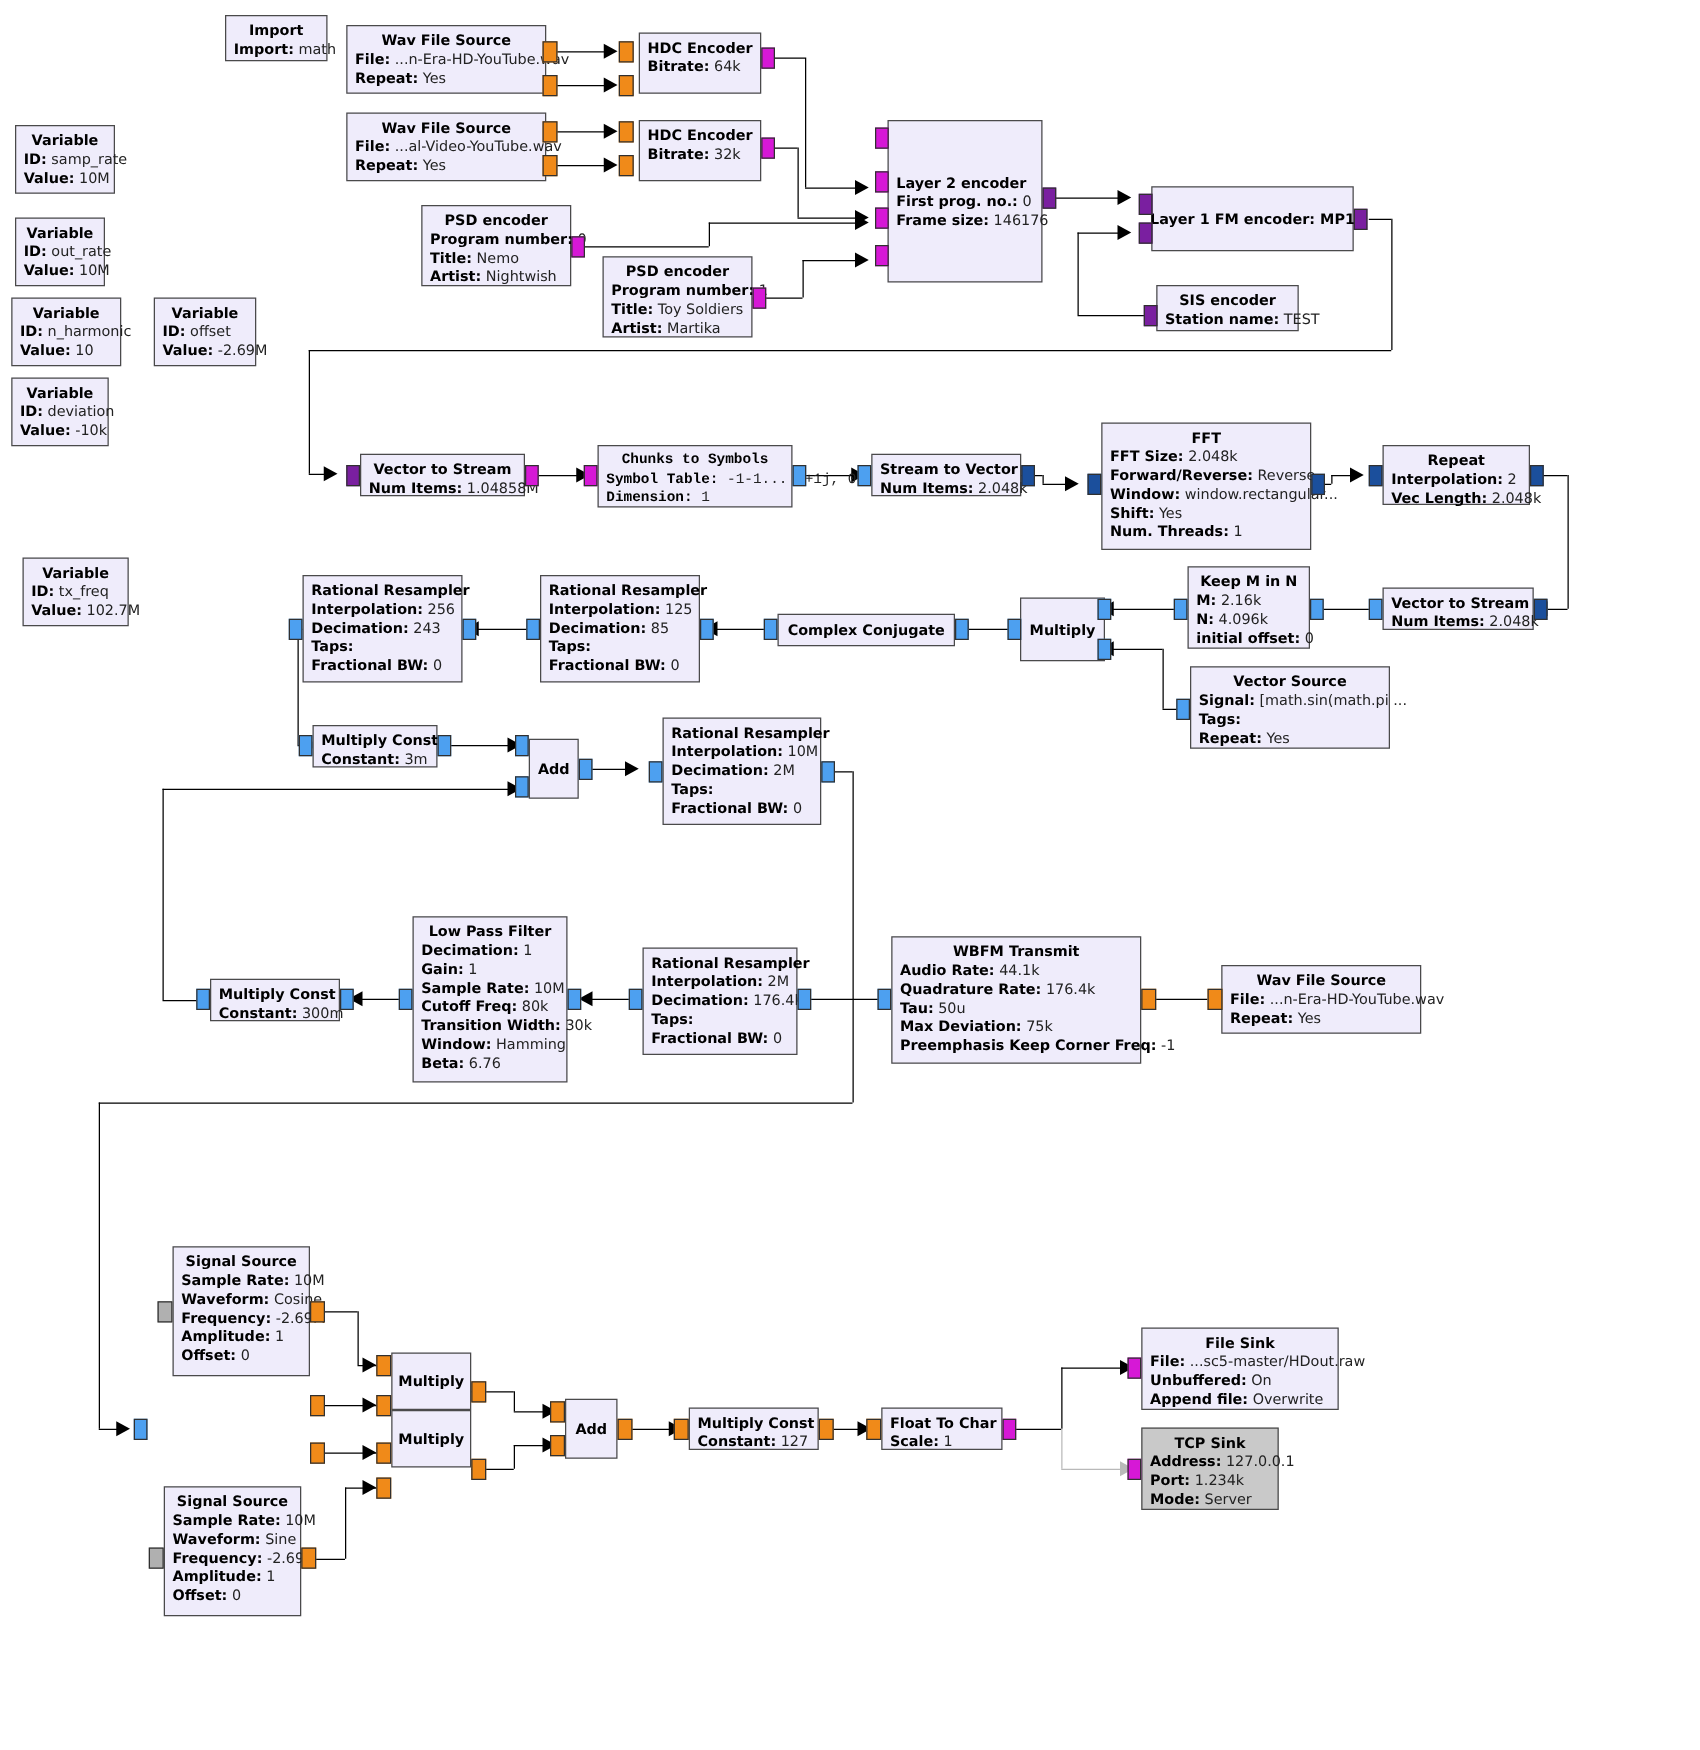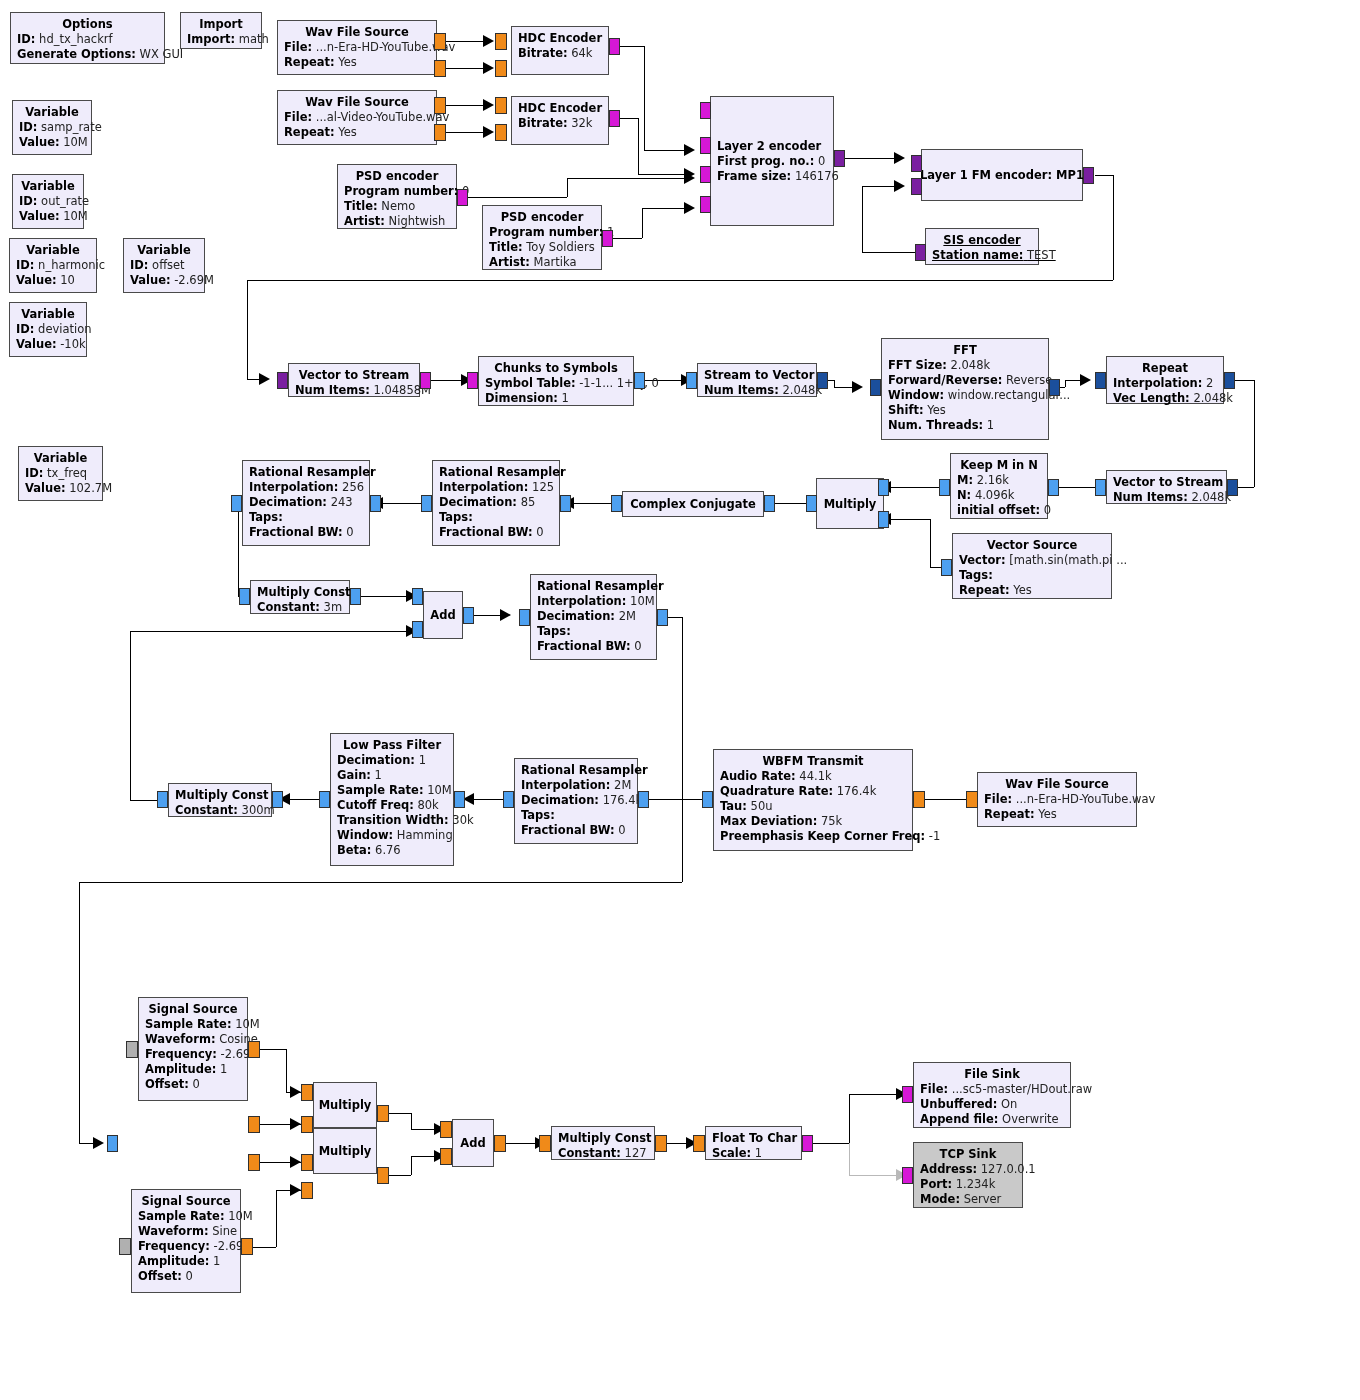--- a/index.html
+++ b/index.html
@@ -212,25 +212,20 @@
   <div class="arr r" style="left:686px;top:1137px;"></div>
 
   <div class="wire h" style="left:807px;top:1143px;width:42px;"></div>
   <div class="wire v" style="left:849px;top:1094px;height:49px;"></div>
   <div class="wire h" style="left:849px;top:1094px;width:51px;"></div>
   <div class="arr r" style="left:896px;top:1088px;"></div>
   <div class="wire gr v" style="left:849px;top:1143px;height:32px;"></div>
   <div class="wire gr h" style="left:849px;top:1175px;width:51px;"></div>
   <div class="arr r gr" style="left:896px;top:1169px;"></div>
 
-  <div class="blk" style="left:10px;top:12px;width:155px;height:52px;">
-    <span class="ttl">Options</span>
-    <span class="row"><b>ID:</b> <span class="v">hd_tx_hackrf</span></span>
-    <span class="row"><b>Generate Options:</b> <span class="v">WX GUI</span></span>
-  </div>
 
   <div class="blk" style="left:180px;top:12px;width:82px;height:37px;">
     <span class="ttl">Import</span>
     <span class="row"><b>Import:</b> <span class="v">math</span></span>
   </div>
 
   <div class="blk" style="left:12px;top:100px;width:80px;height:55px;">
     <span class="ttl">Variable</span>
     <span class="row"><b>ID:</b> <span class="v">samp_rate</span></span>
     <span class="row"><b>Value:</b> <span class="v">10M</span></span>
@@ -320,34 +315,34 @@
   <div class="port p-mag" style="left:700px;top:196px;width:11px;height:17px;"></div>
   <div class="port p-purple" style="left:834px;top:150px;width:11px;height:17px;"></div>
 
   <div class="blk center-only" style="left:921px;top:149px;width:162px;height:52px;">
     <span class="ttl">Layer 1 FM encoder: MP1</span>
   </div>
   <div class="port p-purple" style="left:911px;top:155px;width:11px;height:17px;"></div>
   <div class="port p-purple" style="left:911px;top:178px;width:11px;height:17px;"></div>
   <div class="port p-purple" style="left:1083px;top:167px;width:11px;height:17px;"></div>
 
-  <div class="blk" style="left:925px;top:228px;width:114px;height:37px;text-decoration:underline;">
+  <div class="blk" style="left:925px;top:228px;width:114px;height:37px;">
     <span class="ttl">SIS encoder</span>
     <span class="row"><b>Station name:</b> <span class="v">TEST</span></span>
   </div>
   <div class="port p-purple" style="left:915px;top:244px;width:11px;height:17px;"></div>
 
   <div class="blk" style="left:288px;top:363px;width:132px;height:34px;">
     <span class="ttl">Vector to Stream</span>
     <span class="row"><b>Num Items:</b> <span class="v">1.04858M</span></span>
   </div>
   <div class="port p-purple" style="left:277px;top:372px;width:11px;height:17px;"></div>
   <div class="port p-mag" style="left:420px;top:372px;width:11px;height:17px;"></div>
 
-  <div class="blk" style="left:478px;top:356px;width:156px;height:50px;">
+  <div class="blk" style="left:478px;top:356px;width:156px;height:50px;font-family:Liberation Mono, monospace;">
     <span class="ttl">Chunks to Symbols</span>
     <span class="row"><b>Symbol Table:</b> <span class="v">-1-1... 1+1j, 0</span></span>
     <span class="row"><b>Dimension:</b> <span class="v">1</span></span>
   </div>
   <div class="port p-mag" style="left:467px;top:372px;width:11px;height:17px;"></div>
   <div class="port p-blue" style="left:634px;top:372px;width:11px;height:17px;"></div>
 
   <div class="blk" style="left:697px;top:363px;width:120px;height:34px;">
     <span class="ttl">Stream to Vector</span>
     <span class="row"><b>Num Items:</b> <span class="v">2.048k</span></span>
@@ -385,21 +380,21 @@
     <span class="ttl">Keep M in N</span>
     <span class="row"><b>M:</b> <span class="v">2.16k</span></span>
     <span class="row"><b>N:</b> <span class="v">4.096k</span></span>
     <span class="row"><b>initial offset:</b> <span class="v">0</span></span>
   </div>
   <div class="port p-blue" style="left:1048px;top:479px;width:11px;height:17px;"></div>
   <div class="port p-blue" style="left:939px;top:479px;width:11px;height:17px;"></div>
 
   <div class="blk" style="left:952px;top:533px;width:160px;height:66px;">
     <span class="ttl">Vector Source</span>
-    <span class="row"><b>Vector:</b> <span class="v">[math.sin(math.pi ...</span></span>
+    <span class="row"><b>Signal:</b> <span class="v">[math.sin(math.pi ...</span></span>
     <span class="row"><b>Tags:</b> <span class="v"></span></span>
     <span class="row"><b>Repeat:</b> <span class="v">Yes</span></span>
   </div>
   <div class="port p-blue" style="left:941px;top:559px;width:11px;height:17px;"></div>
 
   <div class="blk center-only" style="left:816px;top:478px;width:68px;height:51px;">
     <span class="ttl">Multiply</span>
   </div>
   <div class="port p-blue" style="left:878px;top:479px;width:11px;height:17px;"></div>
   <div class="port p-blue" style="left:878px;top:511px;width:11px;height:17px;"></div>

